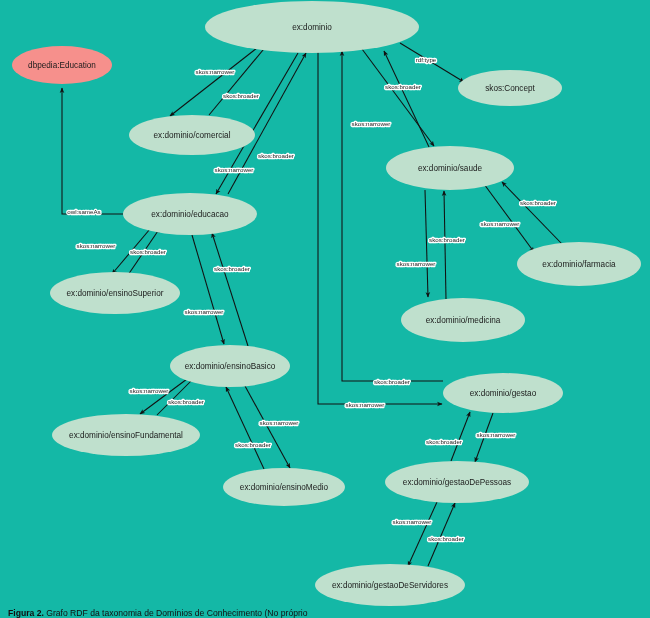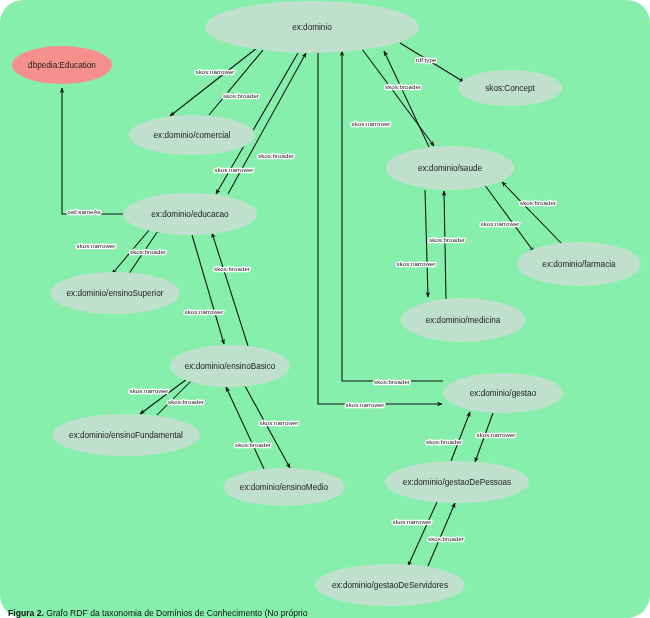--- a/index.html
+++ b/index.html
@@ -1,18 +1,18 @@
 <!DOCTYPE html>
 <html><head>
 <meta charset="utf-8">
 <style>
   html,body{margin:0;padding:0;background:#ffffff;}
   body{width:650px;height:618px;overflow:hidden;
        font-family:"Liberation Sans","DejaVu Sans",sans-serif;}
-  #stage{position:relative;width:650px;height:618px;background:#86efac;border-radius:23px;}
+  #stage{position:relative;width:650px;height:618px;background:#14b8a6;}
   #graph{position:absolute;left:0;top:0;width:650px;height:618px;}
   .node-label{font-size:8.2px;fill:#1b1b1b;text-anchor:middle;dominant-baseline:central;}
   .edge-label{font-size:6.2px;fill:#1a1a1a;text-anchor:middle;dominant-baseline:central;}
   .ell{stroke:none;}
   .edge{stroke:#111111;stroke-width:1.05px;fill:none;}
   .caption-bar{position:absolute;left:0;top:609px;width:556px;height:9px;
                overflow:hidden;}
   .caption-txt{font-size:8.6px;color:#111;white-space:nowrap;
                position:absolute;left:8px;top:-1px;}
   .caption-txt b{font-weight:bold;}

